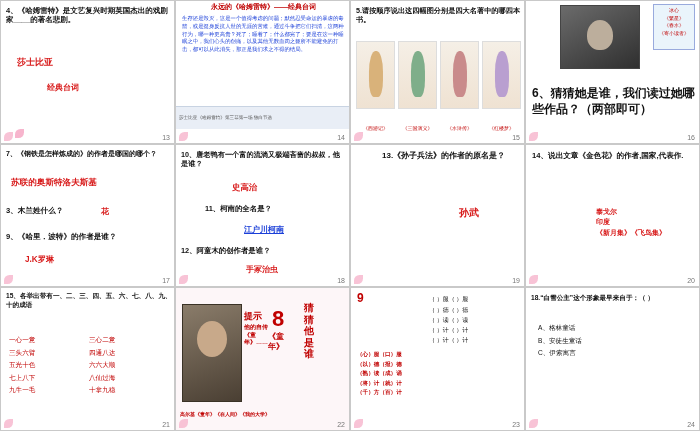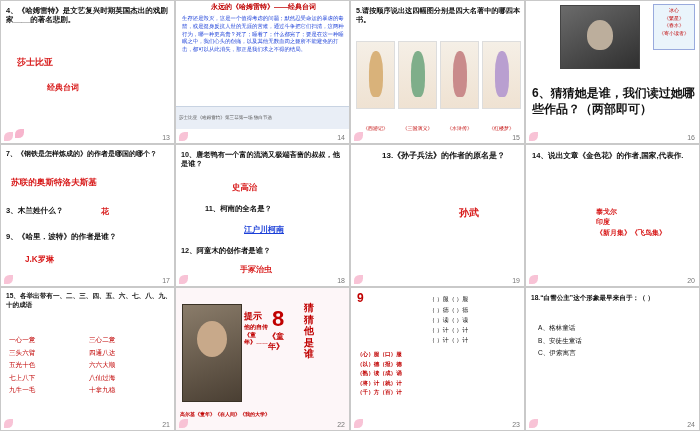--- a/index.html
+++ b/index.html
@@ -43,21 +43,21 @@
   .s17 .q2{left:5px;top:62px;font-size:7.6px;color:#111;}
   .s17 .a2{left:100px;top:62px;font-size:8px;}
   .s17 .q3{left:5px;top:88px;font-size:7.6px;color:#111;}
   .s17 .a3{left:24px;top:110px;font-size:8.2px;}
   
   .s18 .q1{left:5px;top:5px;width:166px;font-size:7.2px;color:#111;line-height:1.3;}
   .s18 .a1{left:56px;top:38px;font-size:8.4px;}
   .s18 .q2{left:5px;top:60px;font-size:7.4px;color:#111;margin-left:24px;}
   .s18 .a2{left:68px;top:80px;font-size:8px;text-decoration:underline;}
   .s18 .q3{left:5px;top:102px;font-size:7.4px;color:#111;}
-  .s18 .a3{left:64px;top:120px;font-size:8px;}
+  .s18 .a3{left:70px;top:120px;font-size:8px;}
   
   .s19 .q{left:6px;top:6px;width:164px;font-size:8px;color:#111;line-height:1.35;margin-left:25px;}
   .s19 .a{left:60px;top:62px;font-size:10px;margin-left:48px;}
   
   .s20 .q{left:6px;top:6px;width:164px;font-size:7.6px;color:#111;line-height:1.35;}
   .s20 .a{left:70px;top:62px;width:100px;font-size:7px;line-height:1.5;}
   
   .s21 .q{left:5px;top:4px;width:166px;font-size:6.6px;color:#111;line-height:1.3;}
   .s21 .cols{position:absolute;left:8px;top:46px;width:160px;display:flex;font-size:6.6px;color:#c00000;line-height:1.9;}
   .s21 .cols div{flex:1;}

